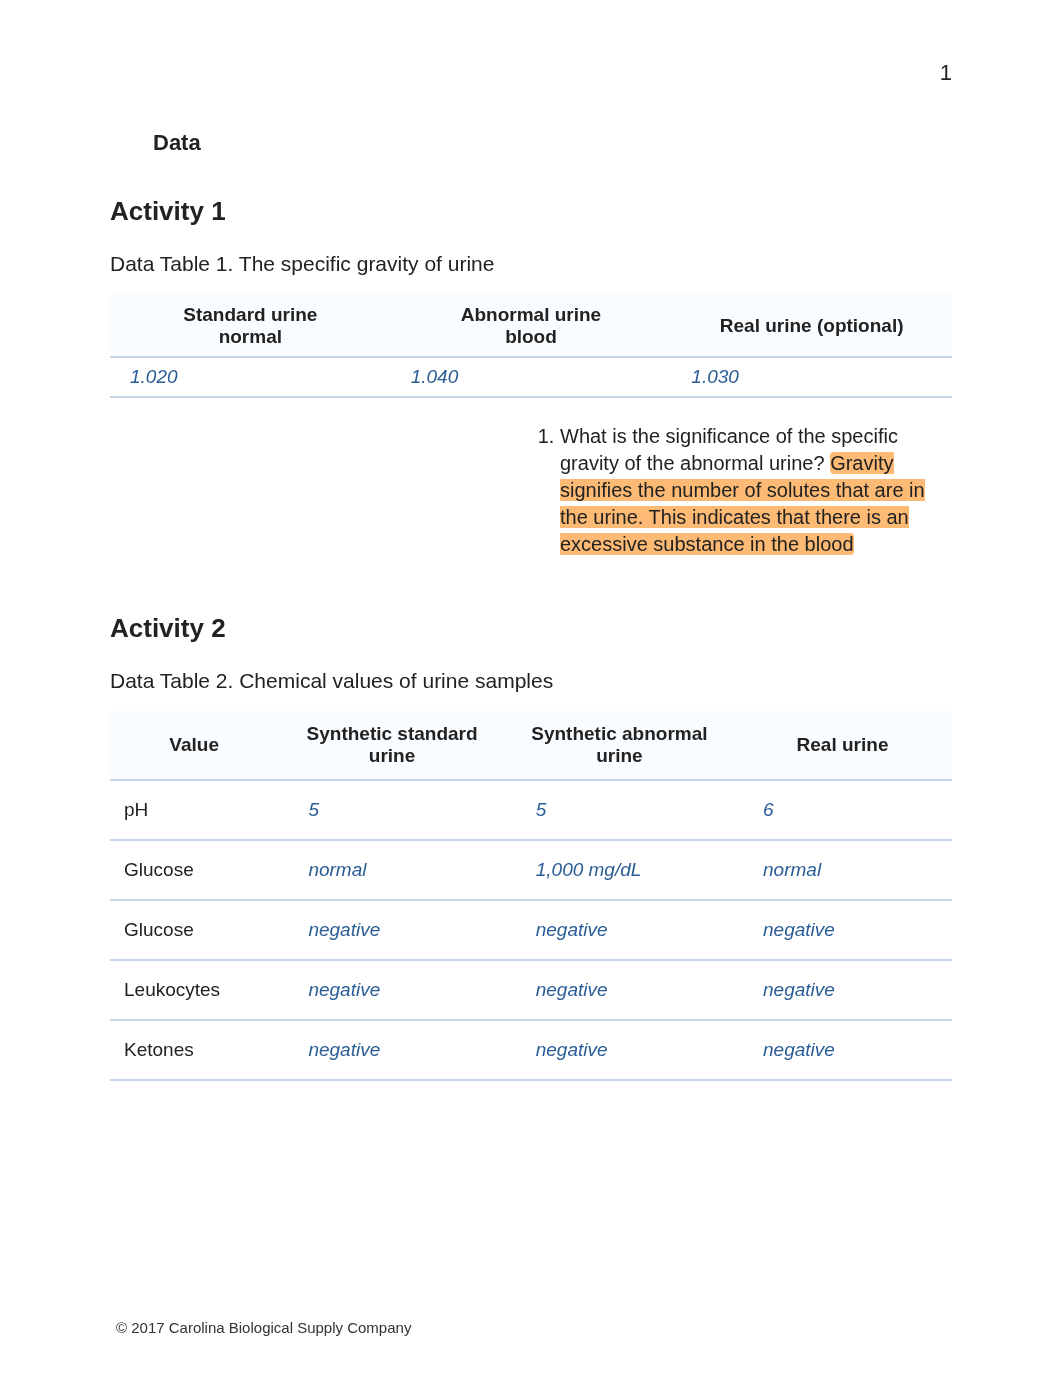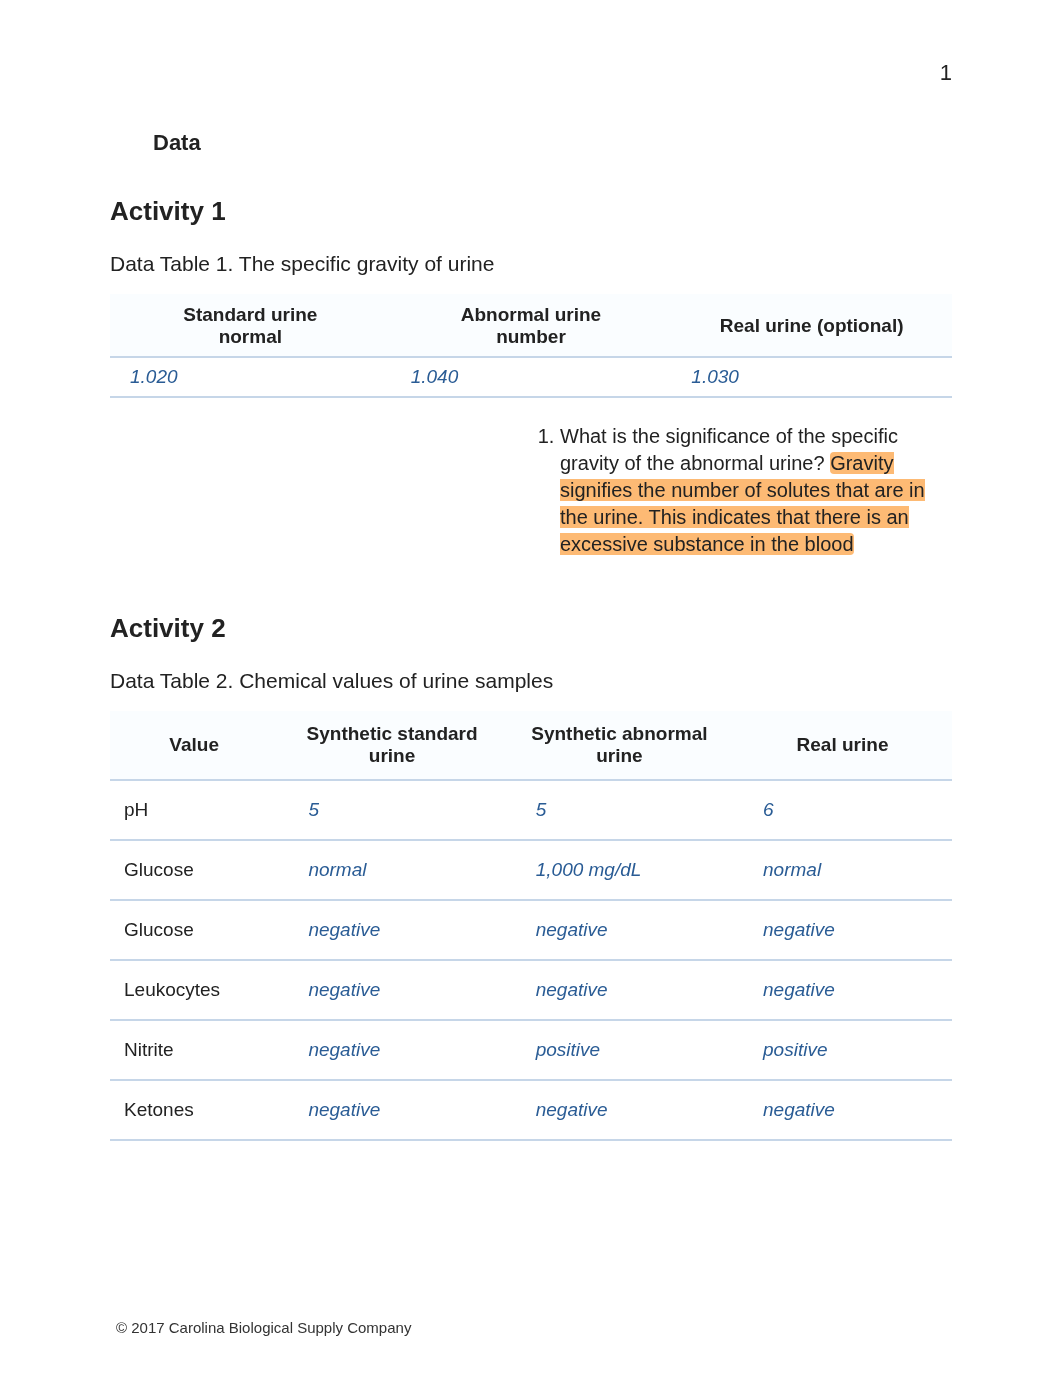--- a/index.html
+++ b/index.html
@@ -125,21 +125,21 @@
 
 <table class="tbl1">
   <thead>
     <tr>
       <th>
         <span>Standard urine</span>
         <span class="sub">normal</span>
       </th>
       <th>
         <span>Abnormal urine</span>
-        <span class="sub">number</span>
+        <span class="sub">blood</span>
       </th>
       <th>
         <span>Real urine (optional)</span>
       </th>
     </tr>
   </thead>
   <tbody>
     <tr>
       <td>1.020</td>
       <td>1.040</td>
@@ -194,26 +194,20 @@
         <td class="val">negative</td>
         <td class="val">negative</td>
       </tr>
       <tr>
         <td class="rowlabel">Leukocytes</td>
         <td class="val">negative</td>
         <td class="val">negative</td>
         <td class="val">negative</td>
       </tr>
       <tr>
-        <td class="rowlabel">Nitrite</td>
-        <td class="val">negative</td>
-        <td class="val">positive</td>
-        <td class="val">positive</td>
-      </tr>
-      <tr>
         <td class="rowlabel">Ketones</td>
         <td class="val">negative</td>
         <td class="val">negative</td>
         <td class="val">negative</td>
       </tr>
     </tbody>
 </table>
 
 <div class="footer">© 2017 Carolina Biological Supply Company</div>
 

